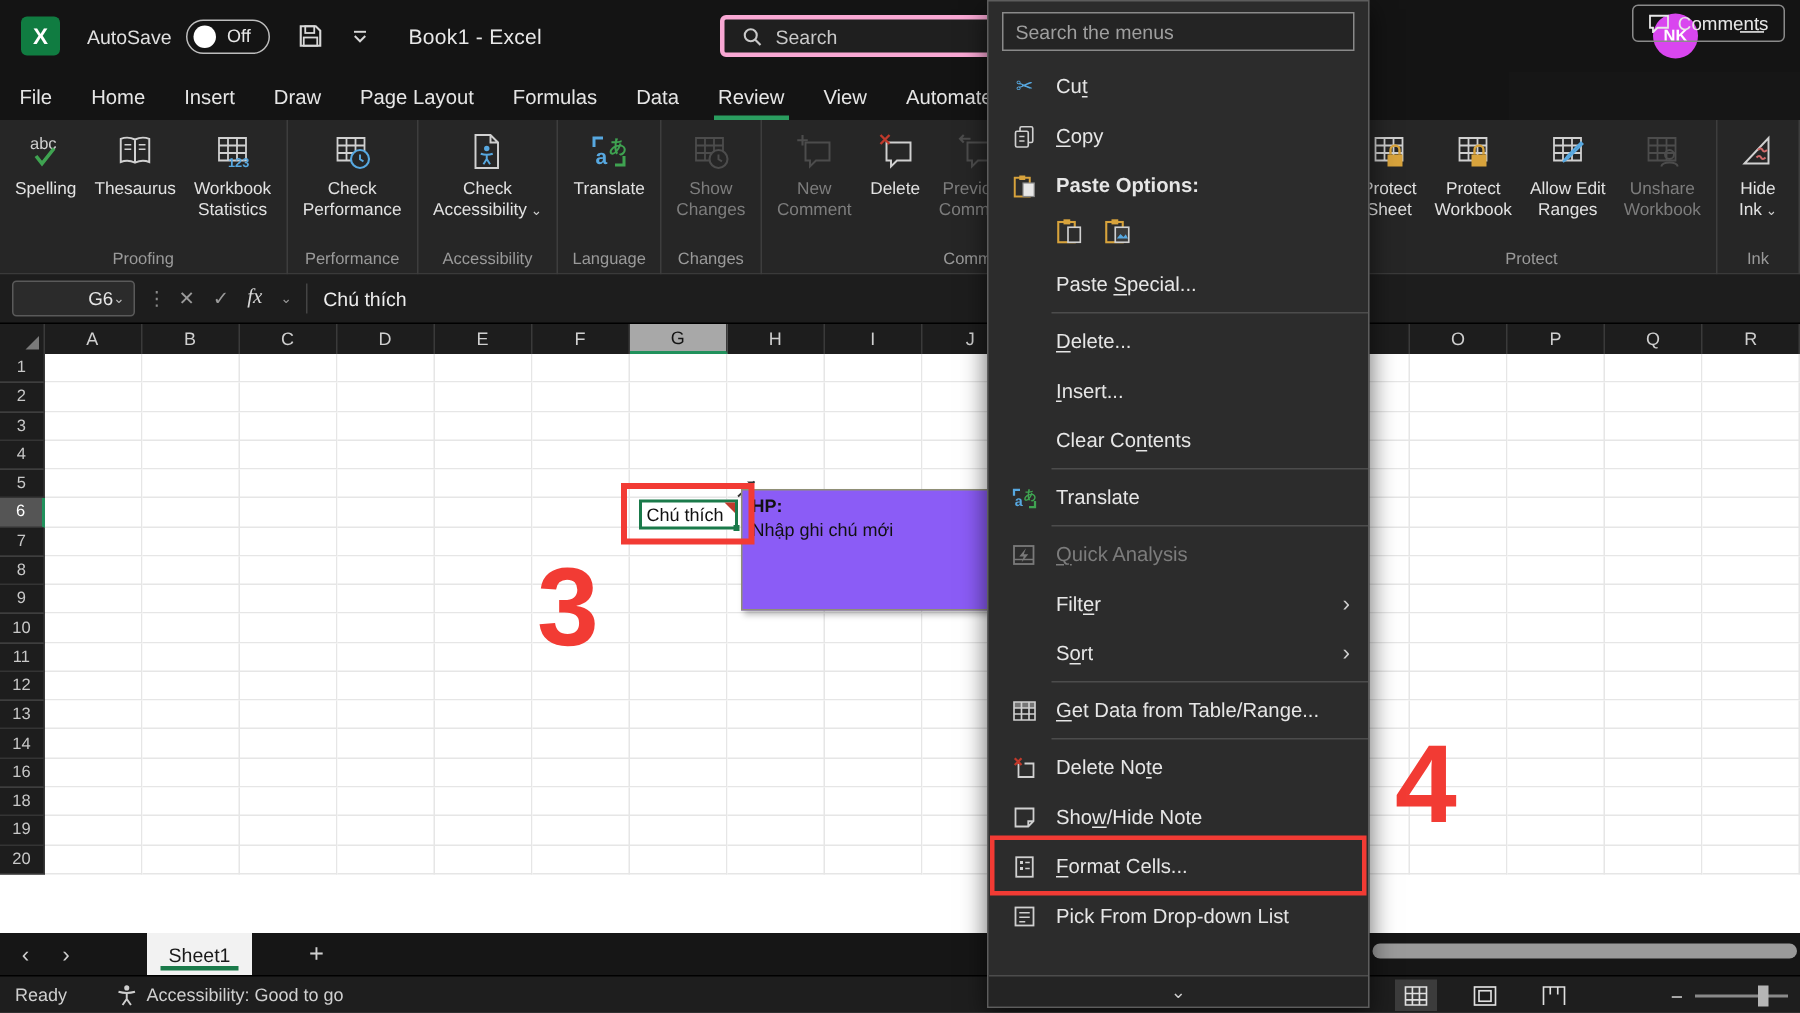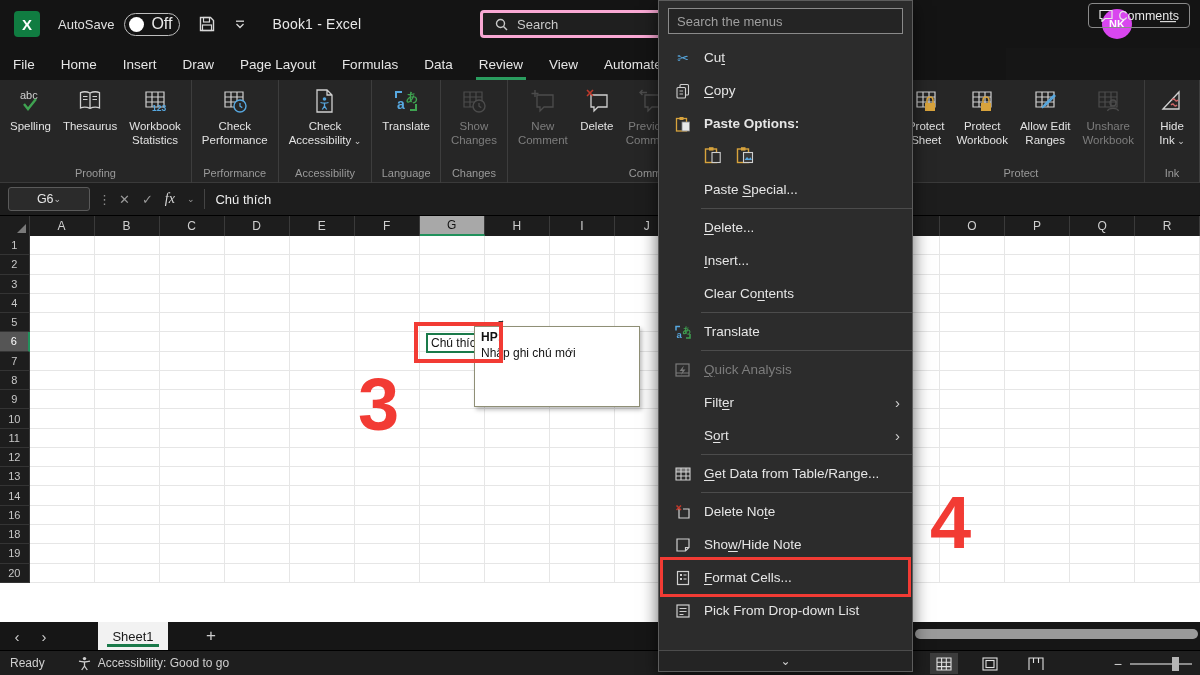--- a/index.html
+++ b/index.html
@@ -7,21 +7,21 @@
   #app{position:relative;width:1200px;height:675px;overflow:hidden;background:#161616;
        --green:#21915c;--dkgreen:#1a7a4a;--red:#f23b34;--menu-bg:#2c2c2c;--txt:#e6e6e6;}
 
   
   .titlebar{position:absolute;left:0;top:0;width:1200px;height:48px;background:#141414;display:flex;align-items:center;}
   .xl-logo{width:26px;height:26px;margin-left:14px;background:#107c41;border-radius:4px;color:#fff;
            font-weight:bold;font-size:15px;display:flex;align-items:center;justify-content:center;}
   .autosave{color:#e0e0e0;font-size:13px;margin-left:18px;}
   .toggle{margin-left:10px;width:56px;height:23px;border:1.5px solid #bdbdbd;border-radius:12px;display:flex;align-items:center;}
   .knob{width:15px;height:15px;border-radius:50%;background:#fff;margin-left:4px;}
-  .toggle span{color:#e8e8e8;font-size:16px;margin-left:7px;}
+  .toggle span{color:#e8e8e8;font-size:12px;margin-left:7px;}
   .tb-icon{margin-left:18px;color:#d8d8d8;display:flex;align-items:center;}
   .wbtitle{color:#e8e8e8;font-size:14px;margin-left:26px;letter-spacing:.2px;}
   .searchbox{position:absolute;left:480px;top:10px;width:310px;height:28px;border:3px solid #f9a8d4;border-radius:4px;
              background:#1f1f1f;display:flex;align-items:center;color:#c9c9c9;font-size:13px;}
   .searchbox svg{margin:0 9px 0 12px;}
   .avatar{position:absolute;right:68px;top:9px;width:30px;height:30px;border-radius:50%;background:#d946ef;color:#fff;
           font-size:11px;font-weight:bold;display:flex;align-items:center;justify-content:center;}
   .minim{position:absolute;right:24px;top:12px;color:#e0e0e0;font-size:16px;}
 
   
@@ -43,21 +43,21 @@
   .rbtn .rlab{font-size:11.5px;text-align:center;line-height:1.25;margin-top:3px;white-space:nowrap;}
   .rbtn .caret{font-size:9px;color:#cfcfcf;line-height:6px;}
   .rbtn.disabled{color:#7d7d7d;}
   .rbtn.disabled svg{opacity:.45;}
   .g-comments{width:296px;}
   .g-comments .btns{justify-content:flex-start;}
 
   
   .fbar{position:absolute;left:0;top:183px;width:1200px;height:33px;background:#1d1d1d;display:flex;align-items:center;border-bottom:1px solid #000;}
   .namebox{width:82px;height:24px;margin-left:8px;background:#2b2b2b;border:1px solid #5a5a5a;border-radius:3px;
-           color:#e6e6e6;font-size:12.5px;display:flex;align-items:center;padding:0 6px;justify-content:center;}
+           color:#e6e6e6;font-size:12.5px;display:flex;align-items:center;padding:0 6px;justify-content:flex-end;}
   .fbar .dots{color:#8a8a8a;margin:0 8px;font-size:13px;}
   .fbar .fxgrp{display:flex;align-items:center;gap:12px;color:#9a9a9a;font-size:13px;}
   .fbar .fx{color:#d8d8d8;font-style:italic;font-family:"Liberation Serif",serif;font-size:14px;}
   .fbar .vsep{width:1px;height:20px;background:#444;margin:0 10px;}
   .fvalue{color:#eee;font-size:13px;}
 
   
   .grid{position:absolute;left:0;top:216px;width:1200px;height:406px;background:#fff;}
   .chead{display:flex;height:20px;background:#1d1d1d;}
   .corner{width:30px;height:20px;position:relative;border-right:1px solid #3a3a3a;}
@@ -68,21 +68,21 @@
   .rowh{width:30px;background:#1d1d1d;color:#c8c8c8;font-size:11px;display:flex;align-items:center;justify-content:center;border-bottom:1px solid #343434;border-right:1px solid #3a3a3a;}
   .rowh.sel{background:#555;color:#fff;border-right:2px solid var(--green);}
   .cell{width:66px;border-right:1px solid #e6e6e6;border-bottom:1px solid #e6e6e6;background:#fff;}
 
   
   .sel-cell{position:absolute;left:426px;top:333px;width:66px;height:20px;border:2px solid var(--dkgreen);
             background:#fff;z-index:5;font-size:12px;color:#111;display:flex;align-items:center;padding-left:3px;}
   .sel-cell .notetri{position:absolute;right:0;top:0;border-left:7px solid transparent;border-top:7px solid #c0392b;}
   .fillh{position:absolute;right:-3px;bottom:-3px;width:4px;height:4px;background:var(--dkgreen);}
   .red-box-cell{position:absolute;left:414px;top:322px;width:89px;height:41px;border:4px solid var(--red);z-index:6;}
-  .note{position:absolute;left:474px;top:326px;width:166px;height:81px;background:#ffffff;border:1px solid #8f8f76;
+  .note{position:absolute;left:494px;top:326px;width:166px;height:81px;background:#8b5cf6;border:1px solid #8f8f76;
         z-index:5;padding:3px 6px;font-size:12px;color:#111;box-shadow:2px 3px 4px rgba(0,0,0,.25);line-height:1.3;}
   .note b{font-size:12px;}
   .note-arrow{position:absolute;left:486px;top:318px;z-index:5;}
   .bignum{position:absolute;z-index:6;color:var(--red);font-size:74px;font-weight:800;line-height:1;}
   #num3{left:358px;top:368px;}
   #num4{left:930px;top:486px;}
 
   
   .cmenu{position:absolute;left:658px;top:0;width:255px;height:672px;background:var(--menu-bg);
          border:1px solid #5d5d5d;z-index:20;box-shadow:0 6px 16px rgba(0,0,0,.6);overflow:hidden;}

